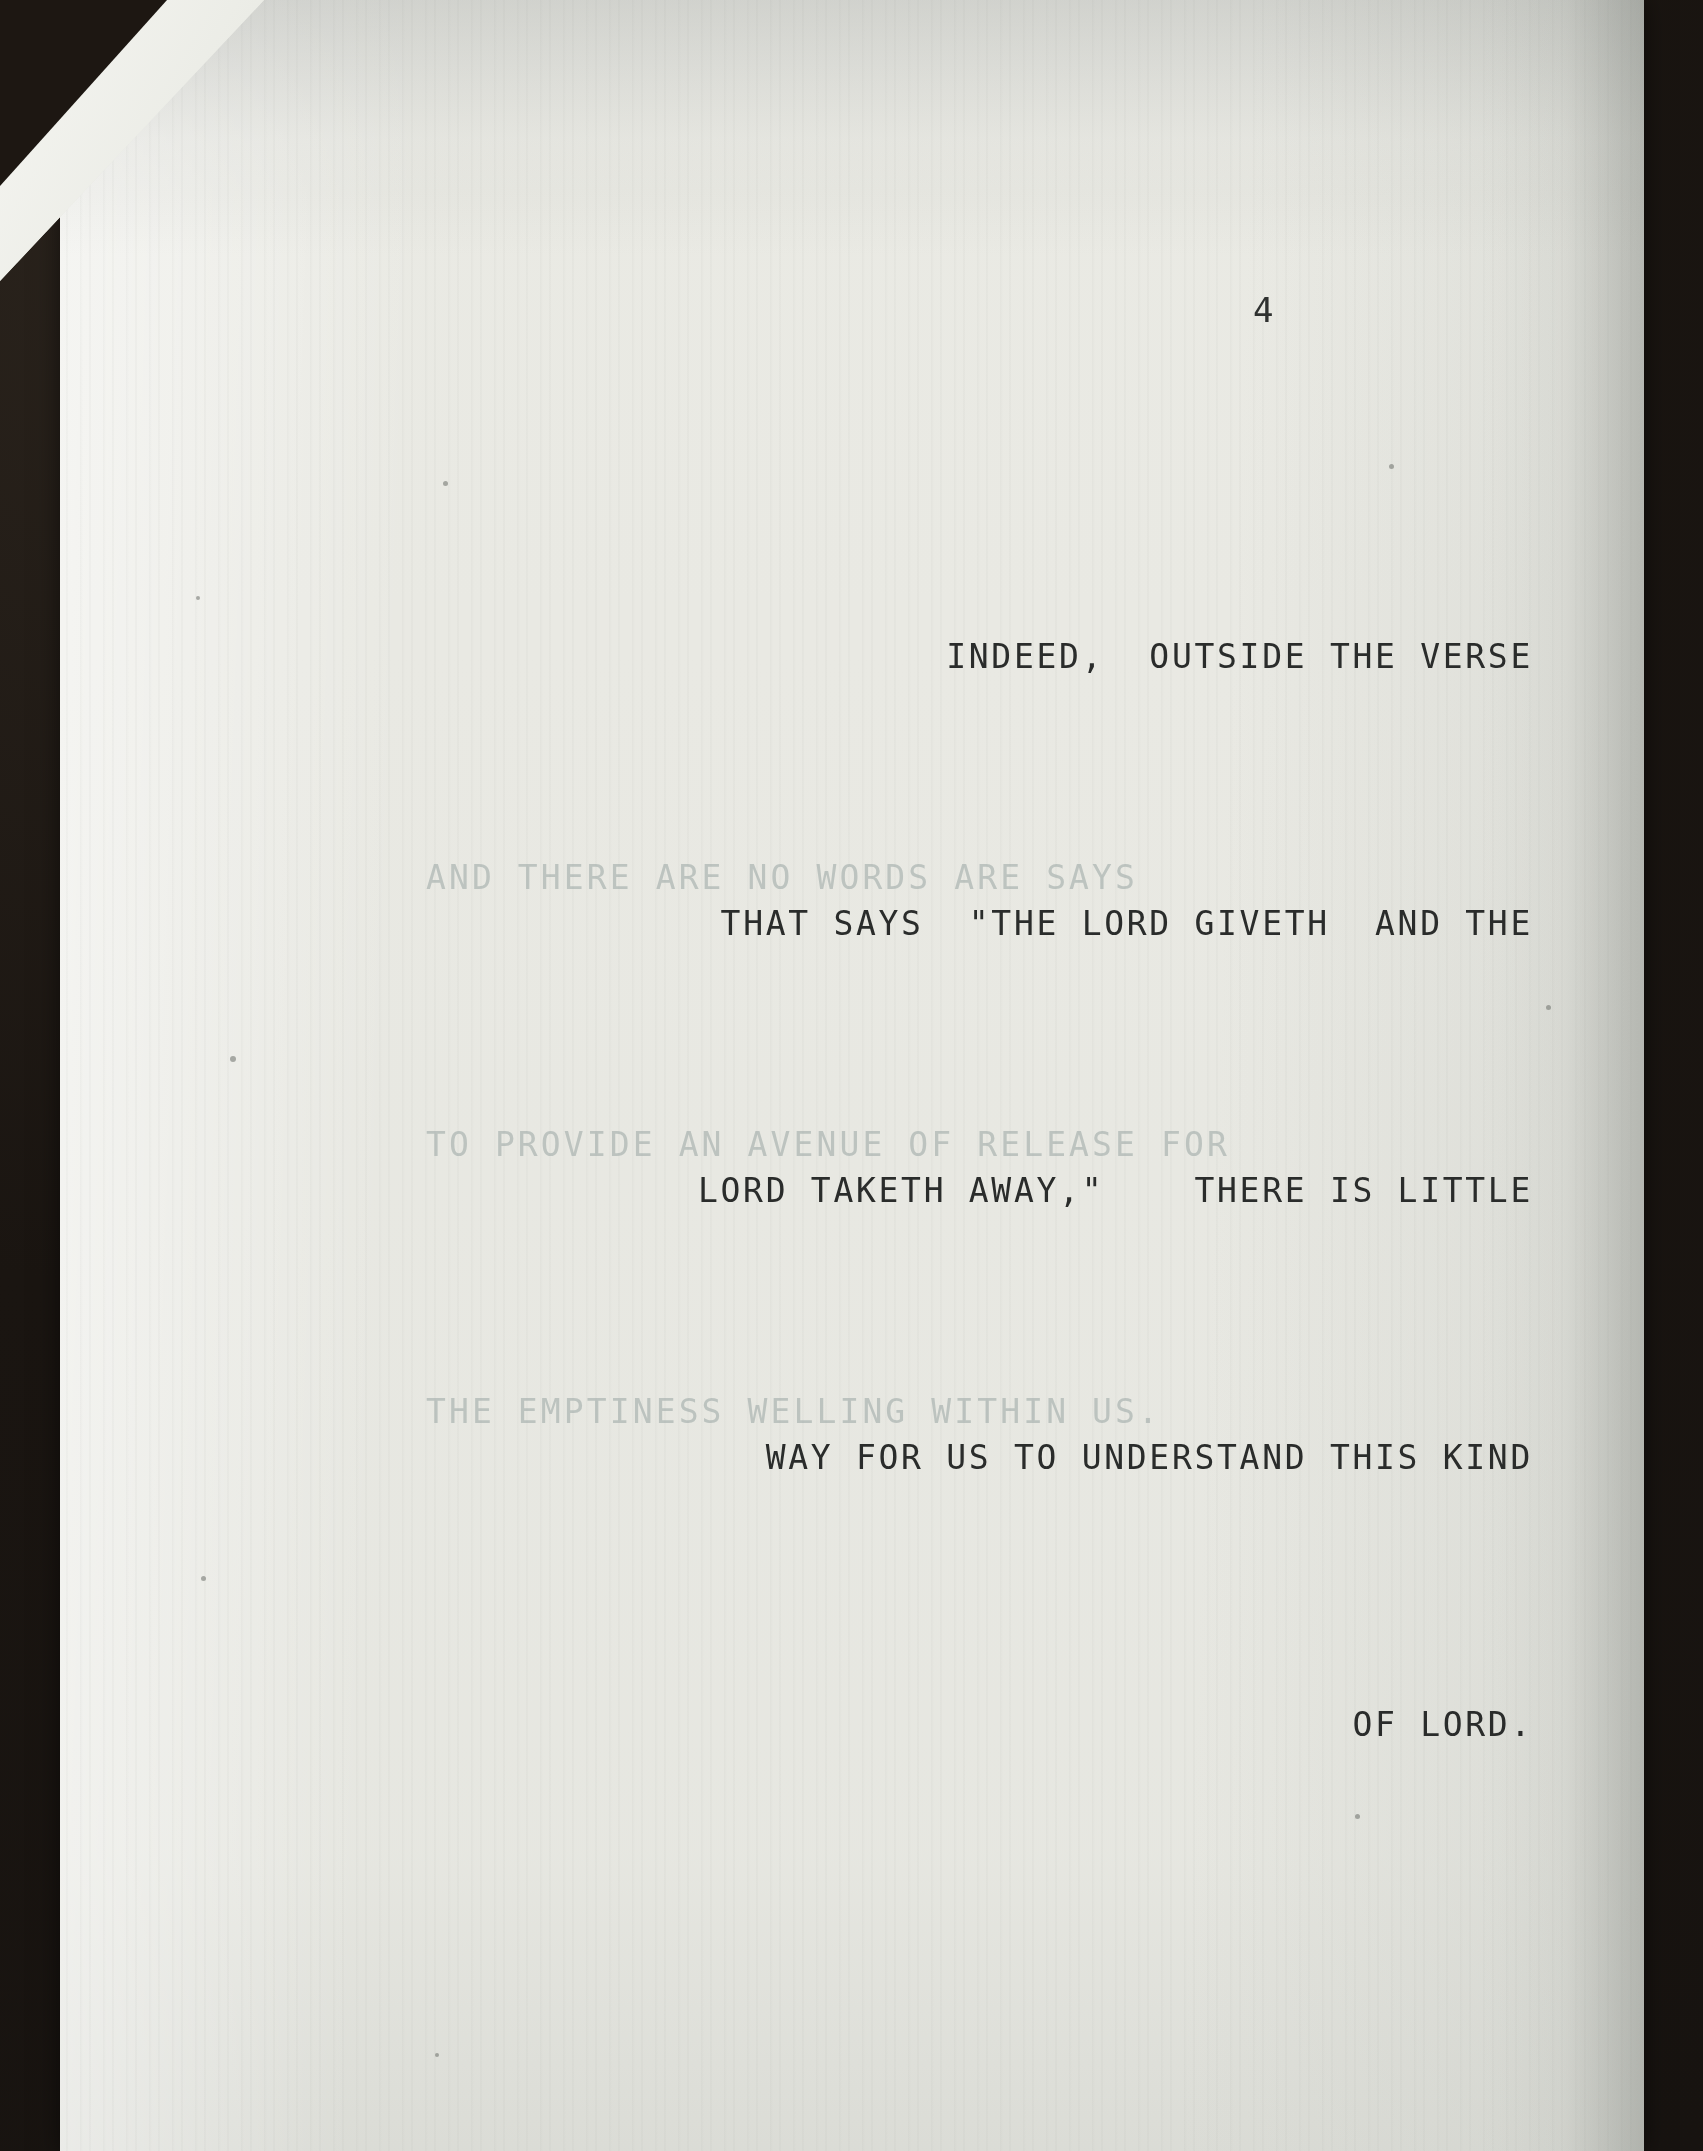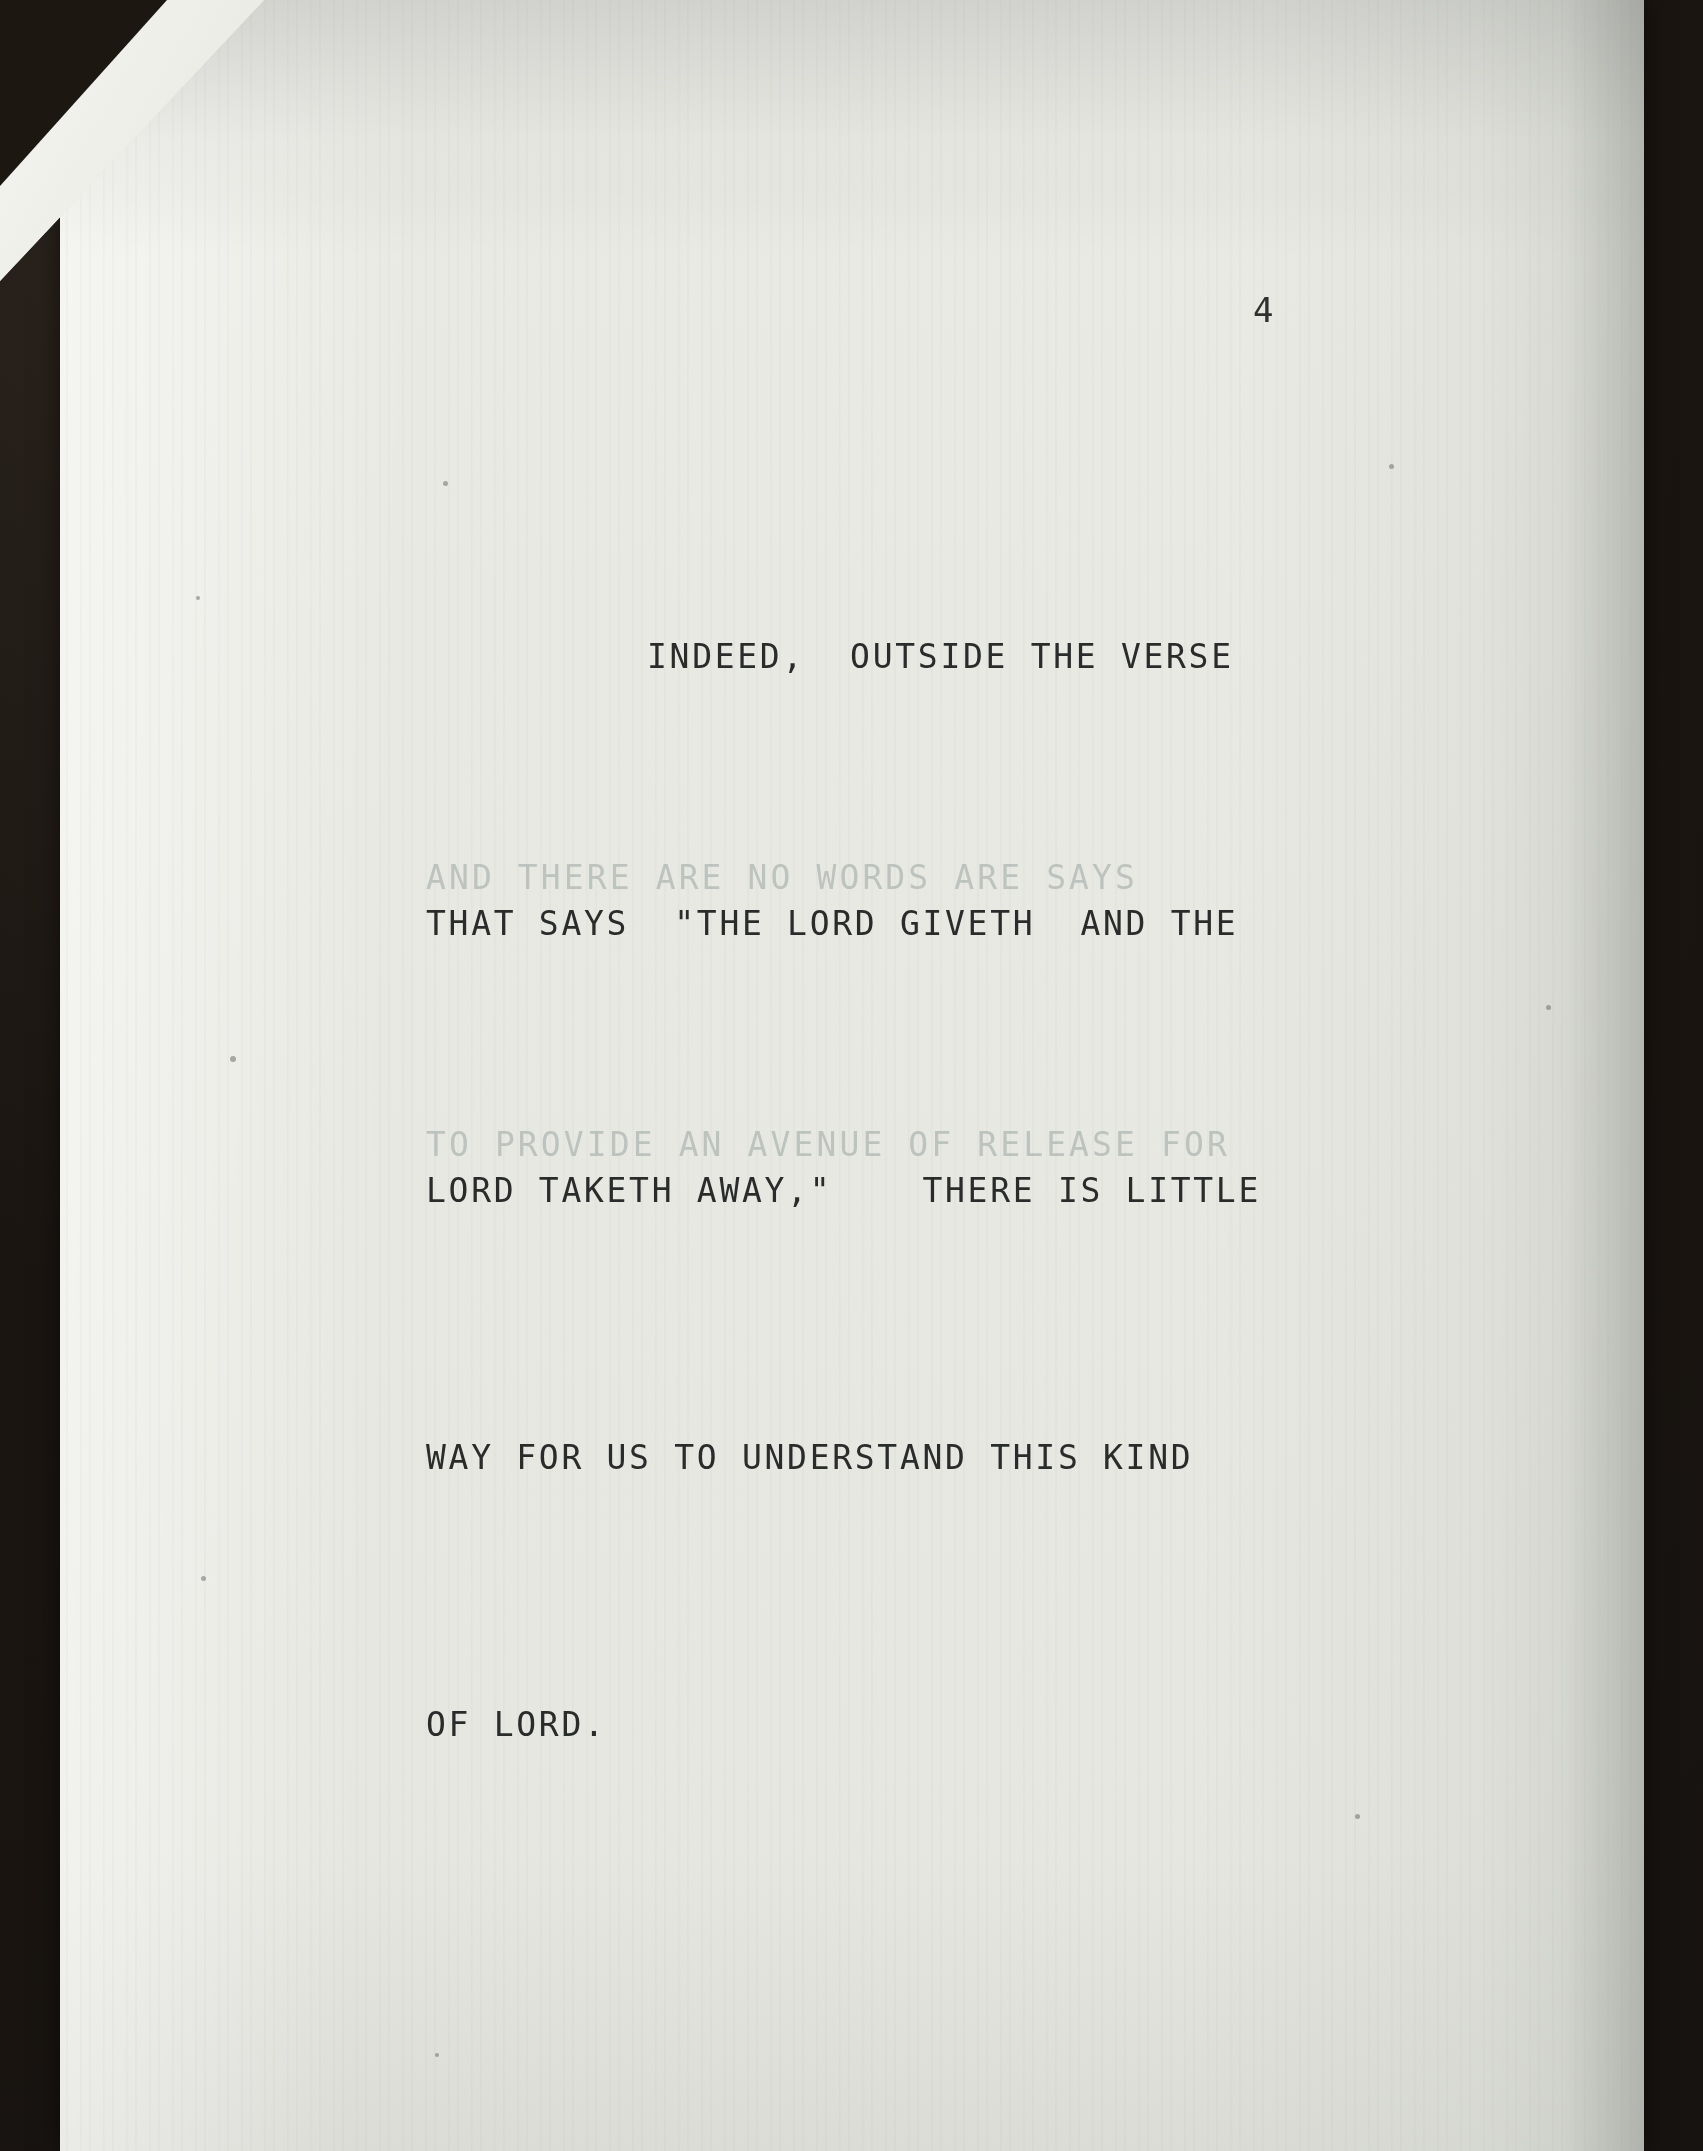--- a/index.html
+++ b/index.html
@@ -112,21 +112,21 @@
   }
   .page-number {
     position: absolute;
     left: 1193px;
     top: 290px;
     font-size: 34px;
     color: #2f3130;
     letter-spacing: 1.7px;
   }
   .para { margin-bottom: 78px; }
-  .para:last-child { margin-bottom: 0; }
+  .para:last-child { margin-bottom: 0; text-align: right; }
   .line { display: block; }
   .indent { display: inline-block; width: 221px; }
 
   
   .ghost {
     position: absolute;
     left: 366px;
     top: 477px;
     width: 1193px;
     color: #9aa6a4;
@@ -156,20 +156,21 @@
 
   <div class="sheet">
     <div class="streaks"></div>
     <div class="top-smudge"></div>
     <div class="right-smudge"></div>
 
     <div class="ghost">
       <div class="para">
         <span class="line">AND THERE ARE NO WORDS ARE SAYS</span>
         <span class="line">TO PROVIDE AN AVENUE OF RELEASE FOR</span>
+        <span class="line">THE EMPTINESS WELLING WITHIN US.</span>
       </div>
       <div class="para">
         
         
         
         
         
         
       </div>
       

